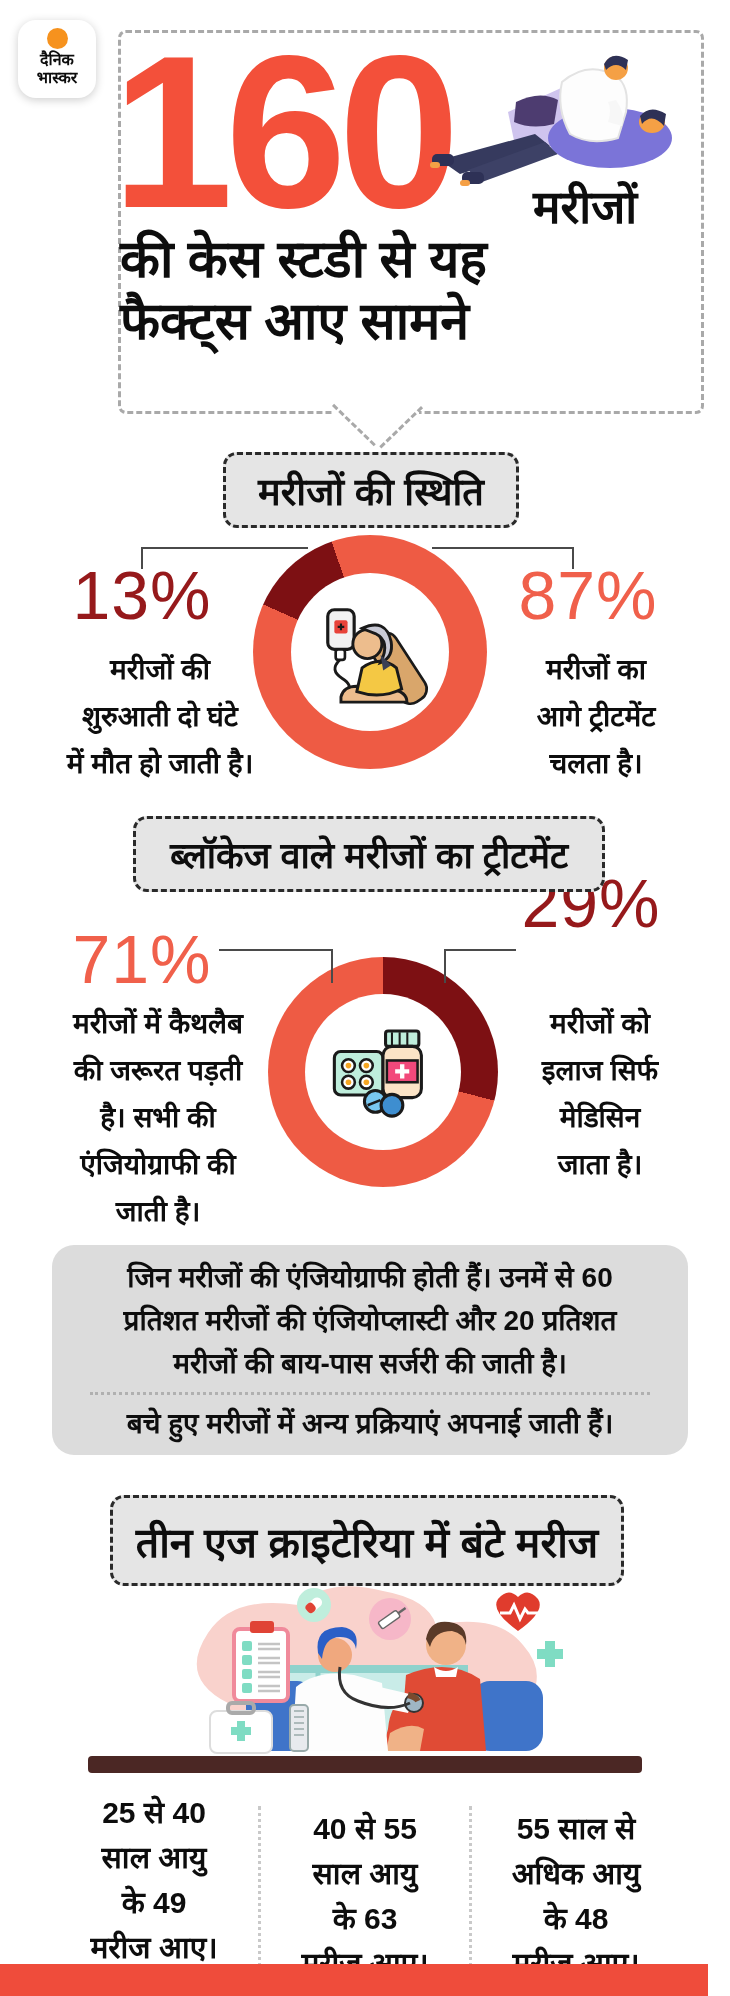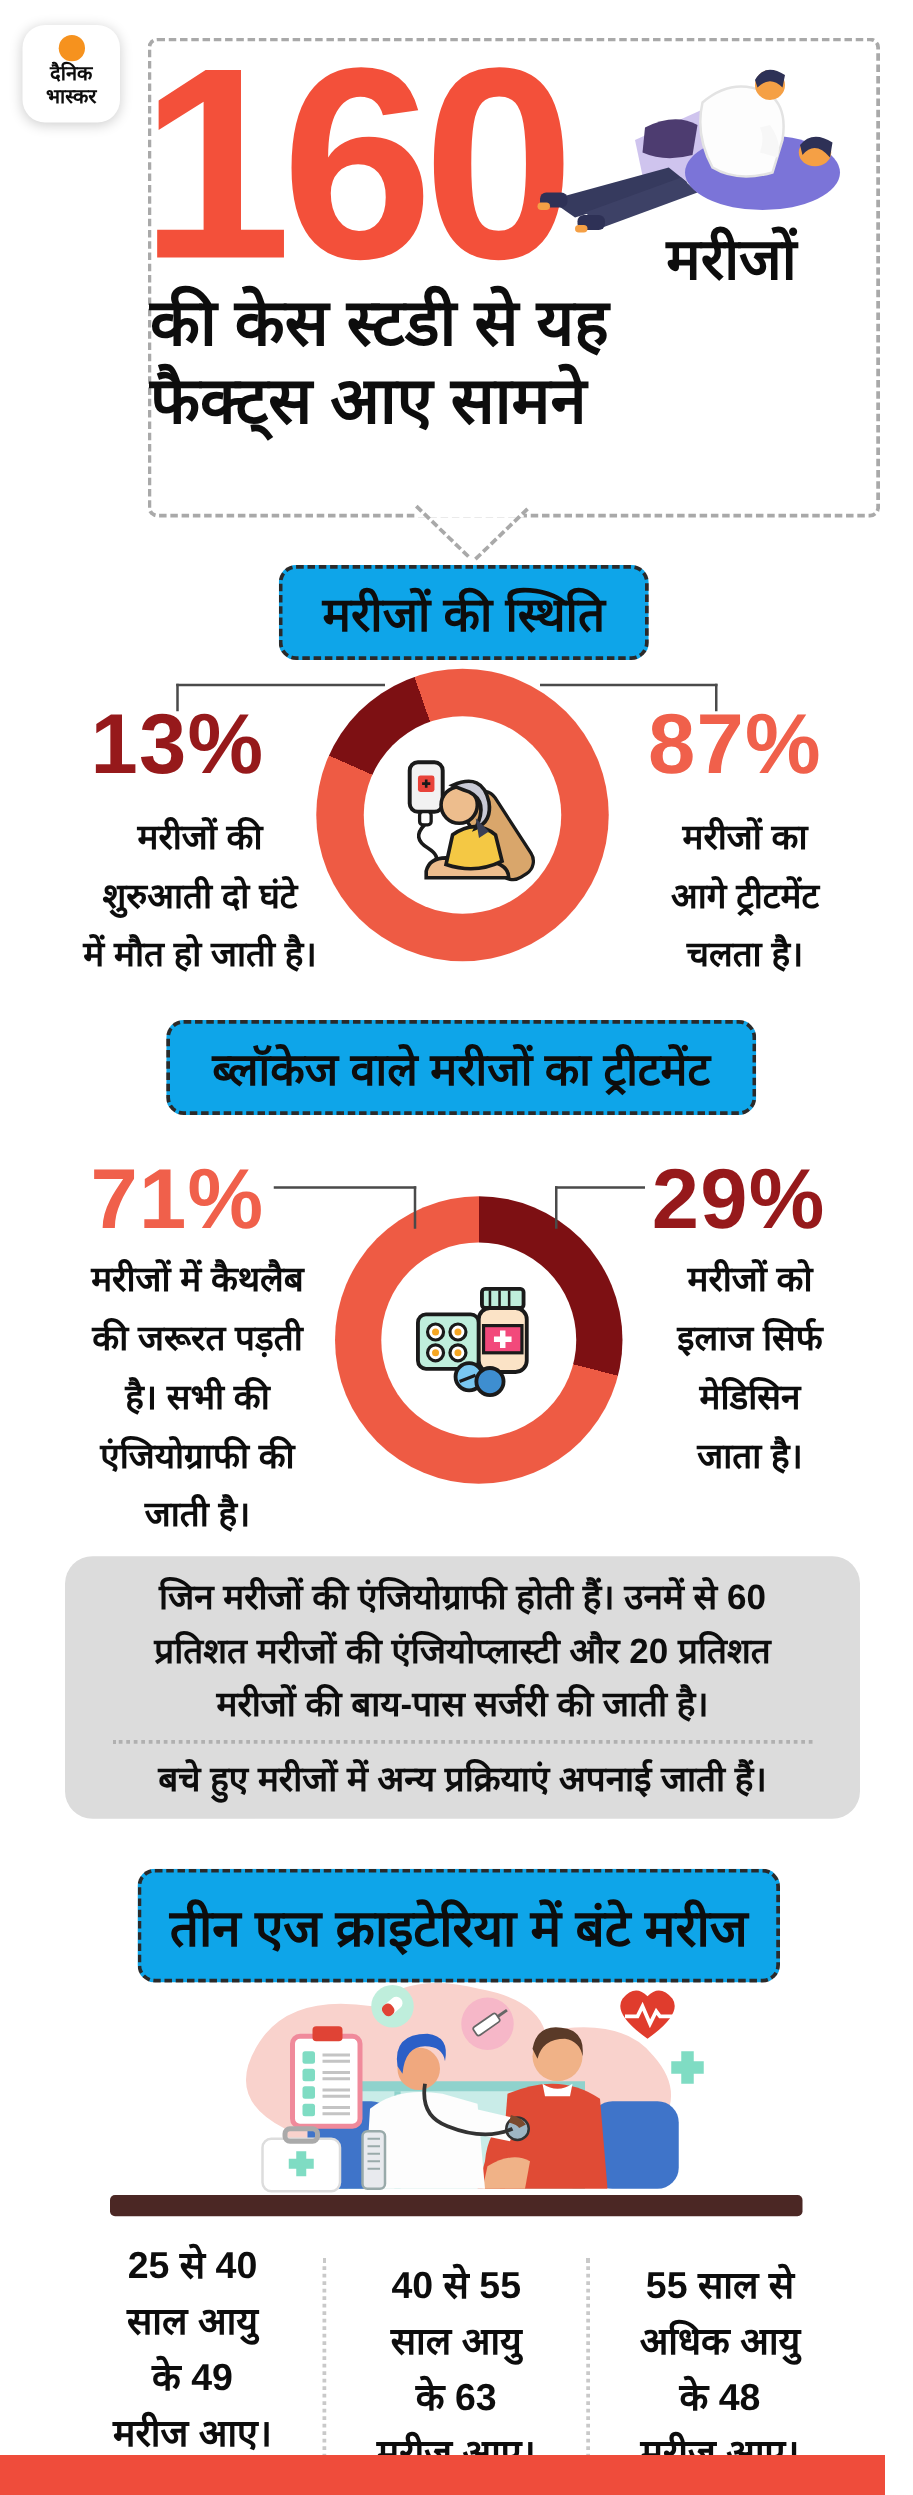--- a/index.html
+++ b/index.html
@@ -21,39 +21,39 @@
   .tail-right{left:421px;top:406px;transform:rotate(46deg);}
 
   .big-number{left:112px;top:26px;font-size:218px;line-height:212px;font-weight:800;
               letter-spacing:-8px;z-index:1;}
   .big-suffix{left:533px;top:174px;font-size:46px;font-weight:800;color:#0d0d0d;z-index:3;}
   .headline{left:120px;top:228px;width:462px;font-size:52px;line-height:62px;
             font-weight:800;color:#0d0d0d;z-index:3;}
   .cpr{left:420px;top:42px;width:285px;height:150px;z-index:2;}
 
   
-  .title-box{border:3px dashed #2a2a2a;border-radius:14px;background:#0ea5e9;display:flex;
+  .title-box{border:3px dashed #2a2a2a;border-radius:14px;background:#e5e5e5;display:flex;
              align-items:center;justify-content:center;font-weight:700;color:#0d0d0d;z-index:4;}
   .t-status{left:223px;top:452px;width:290px;height:70px;font-size:38px;}
   .t-blockage{left:133px;top:816px;width:466px;height:70px;font-size:36px;}
   .t-age{left:110px;top:1495px;width:508px;height:85px;font-size:41px;}
 
   
   .donut{border-radius:50%;}
   .donut1{left:253px;top:535px;width:234px;height:234px;}
   .donut2{left:268px;top:957px;width:230px;height:230px;}
   .hole{position:absolute;background:#fff;border-radius:50%;display:flex;align-items:center;justify-content:center;}
   .donut1 .hole{left:38px;top:38px;width:158px;height:158px;}
   .donut2 .hole{left:37px;top:37px;width:156px;height:156px;}
 
   
   .conn{background:#4a4a4a;z-index:1;}
 
   
-  .pct{font-size:68px;font-weight:700;letter-spacing:1px;text-align:center;}
+  .pct{font-size:68px;font-weight:400;letter-spacing:1px;text-align:center;}
   .side-label{text-align:center;font-size:28px;line-height:47px;font-weight:700;color:#0d0d0d;}
 
   
   .note-box{left:52px;top:1245px;width:636px;height:210px;background:#dcdcdc;border-radius:22px;
             display:flex;flex-direction:column;justify-content:center;text-align:center;
             font-size:28px;line-height:43px;font-weight:700;color:#0d0d0d;}
   .note-divider{width:88%;margin:7px auto;border-top:3px dotted #b0b0b0;}
 
   
   .scene{left:168px;top:1583px;width:402px;height:178px;}
@@ -183,21 +183,21 @@
       </svg>
     </div>
   </div>
 
   <div class="abs conn" style="left:219px;top:949px;width:114px;height:2px;"></div>
   <div class="abs conn" style="left:331px;top:949px;width:2px;height:34px;"></div>
   <div class="abs conn" style="left:444px;top:949px;width:72px;height:2px;"></div>
   <div class="abs conn" style="left:444px;top:949px;width:2px;height:34px;"></div>
 
   <div class="abs pct" style="left:64px;top:920px;width:156px;color:#f0604b;">71%</div>
-  <div class="abs pct" style="left:510px;top:920px;width:162px;color:#96191b;">29%</div>
+  <div class="abs pct" style="left:510px;top:864px;width:162px;color:#96191b;">29%</div>
 
   <div class="abs side-label" style="left:30px;top:1000px;width:256px;">
     <div>मरीजों में कैथलैब</div>
     <div>की जरूरत पड़ती</div>
     <div>है। सभी की</div>
     <div>एंजियोग्राफी की</div>
     <div>जाती है।</div>
   </div>
   <div class="abs side-label" style="left:505px;top:1000px;width:190px;">
     <div>मरीजों को</div>

